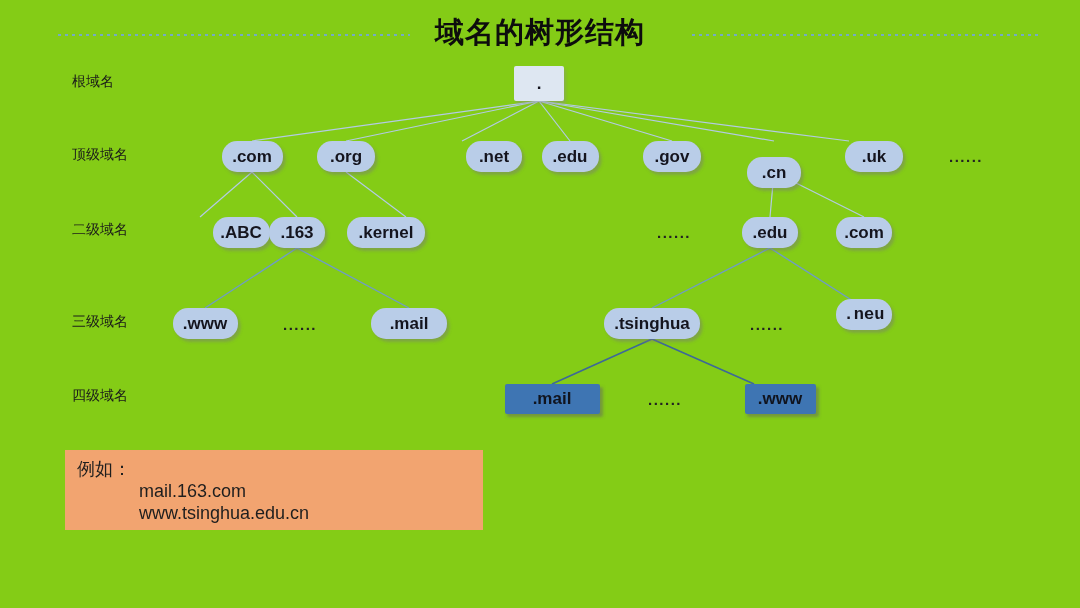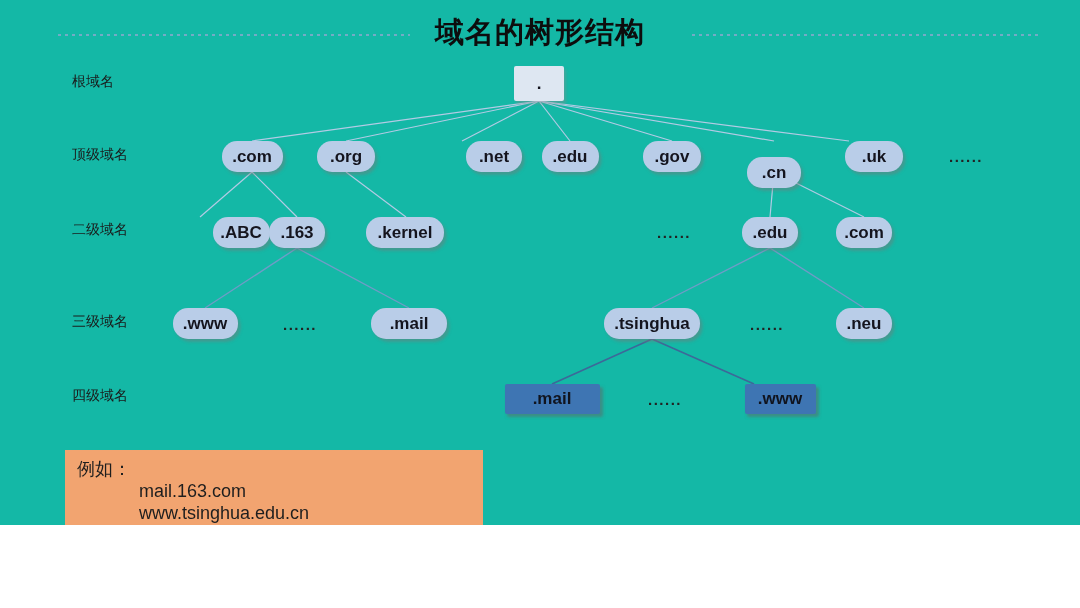--- a/index.html
+++ b/index.html
@@ -1,20 +1,20 @@
 <!DOCTYPE html>
 <html style="--box-light: #b9cde8; --box-root: #dee7f2; --box-dark: #3e75b3; --example-bg: #f2a470; --edge-light: #b3cbe5; --edge-mid: #6f9cc7; --edge-dark: #3d6899; --divider: #74abc6;"><head>
 <meta charset="utf-8">
 <style>
   html, body { margin: 0; padding: 0; background: #fff; }
   .stage {
     position: relative;
     width: 1080px;
-    height: 525px;
-    background: #14b8a6;
+    height: 608px;
+    background: #84cc16;
     overflow: hidden;
     font-family: "Liberation Sans", sans-serif;
   }
   .page-title {
     position: absolute;
     top: 13px; left: 0; width: 100%;
     text-align: center;
     font-size: 29px;
     font-weight: bold;
     color: #0d0d0d;
@@ -117,30 +117,30 @@
       <div class="node box" style="left: 221.5px; top: 141px; width: 61px; height: 31px;">.com</div>
       <div class="node box" style="left: 317px; top: 141px; width: 58px; height: 31px;">.org</div>
       <div class="node box" style="left: 434px; top: 141px; width: 56px; height: 31px; margin-left: 32px;">.net</div>
       <div class="node box" style="left: 541.5px; top: 141px; width: 57px; height: 31px;">.edu</div>
       <div class="node box" style="left: 643px; top: 141px; width: 58px; height: 31px;">.gov</div>
       <div class="node box" style="left: 747px; top: 141px; width: 54px; height: 31px; margin-top: 16px;">.cn</div>
       <div class="node box" style="left: 845px; top: 141px; width: 58px; height: 31px;">.uk</div>
       <div class="dots" style="left: 966px; top: 148px; transform: translateX(-50%);">......</div>
       <div class="node box" style="left: 171.5px; top: 217px; width: 57px; height: 31px; margin-left: 41px;">.ABC</div>
       <div class="node box" style="left: 269px; top: 217px; width: 56px; height: 31px;">.163</div>
-      <div class="node box" style="left: 366px; top: 217px; width: 78px; height: 31px;">.kernel</div>
+      <div class="node box" style="left: 347px; top: 217px; width: 78px; height: 31px;">.kernel</div>
       <div class="dots" style="left: 674px; top: 224px; transform: translateX(-50%);">......</div>
       <div class="node box" style="left: 742px; top: 217px; width: 56px; height: 31px;">.edu</div>
       <div class="node box" style="left: 836px; top: 217px; width: 56px; height: 31px;">.com</div>
       <div class="node box" style="left: 172.5px; top: 308px; width: 65px; height: 31px;">.www</div>
       <div class="dots" style="left: 300px; top: 316px; transform: translateX(-50%);">......</div>
       <div class="node box" style="left: 371px; top: 308px; width: 76px; height: 31px;">.mail</div>
       <div class="node box" style="left: 604px; top: 308px; width: 96px; height: 31px;">.tsinghua</div>
       <div class="dots" style="left: 767px; top: 316px; transform: translateX(-50%);">......</div>
-      <div class="node box" style="left: 836px; top: 308px; width: 56px; height: 31px;">.neu</div>
+      <div class="node box" style="left: 836px; top: 299px; width: 56px; height: 31px; font-family: Liberation Mono, monospace;">.neu</div>
       <div class="node dark" style="left: 504.5px; top: 384px; width: 95px; height: 30px;">.mail</div>
       <div class="dots" style="left: 665px; top: 391px; transform: translateX(-50%);">......</div>
       <div class="node dark" style="left: 744.5px; top: 384px; width: 71px; height: 30px;">.www</div>
     </div>
 
   <div class="example">
     <div class="ex-row1">
       <span class="ex-heading">例如：</span>
     </div>
     <div class="ex-line">mail.163.com</div>

